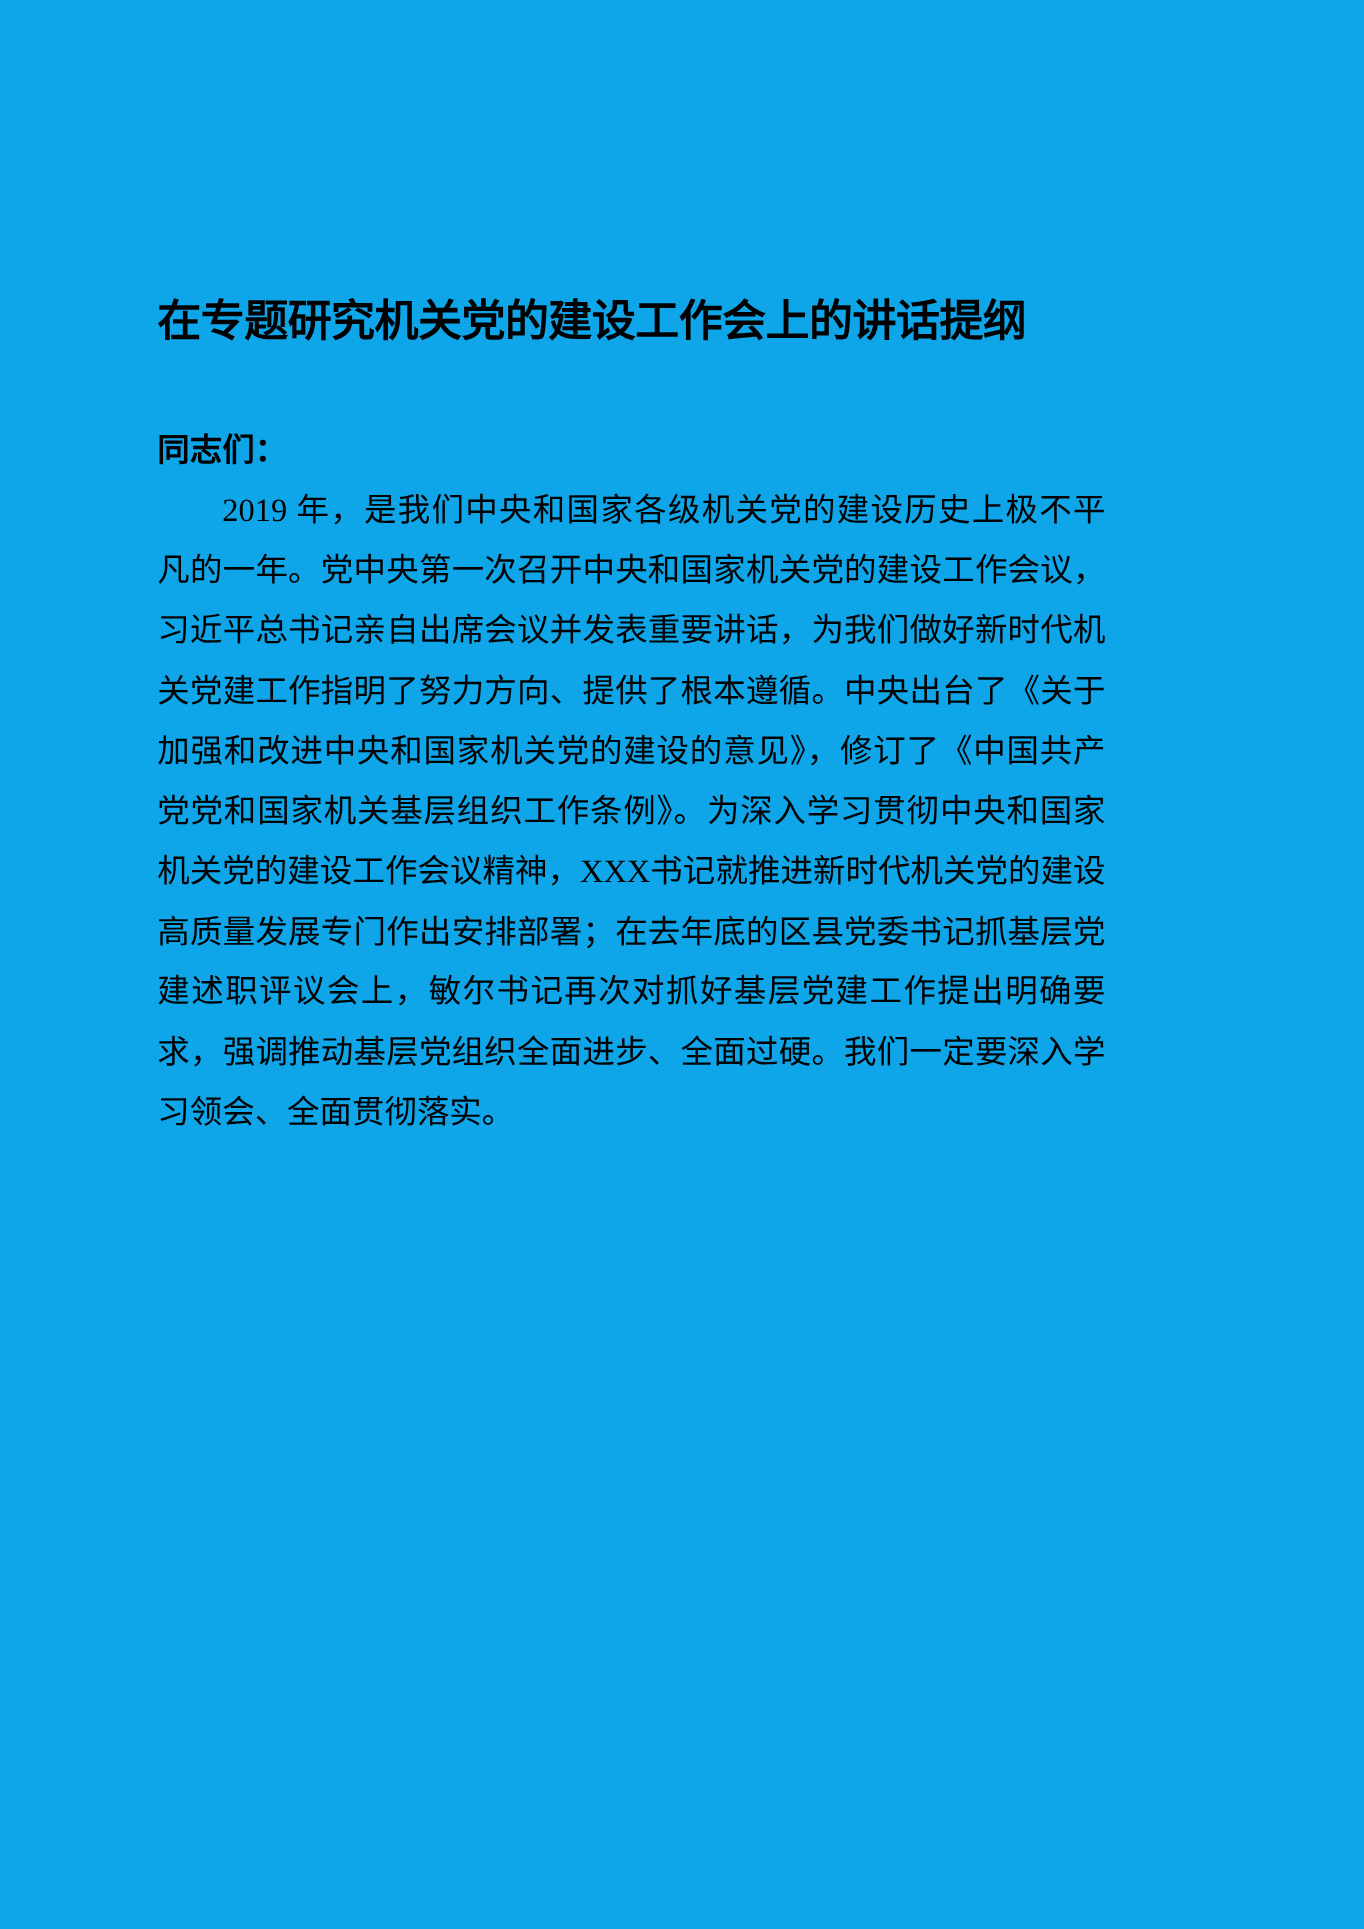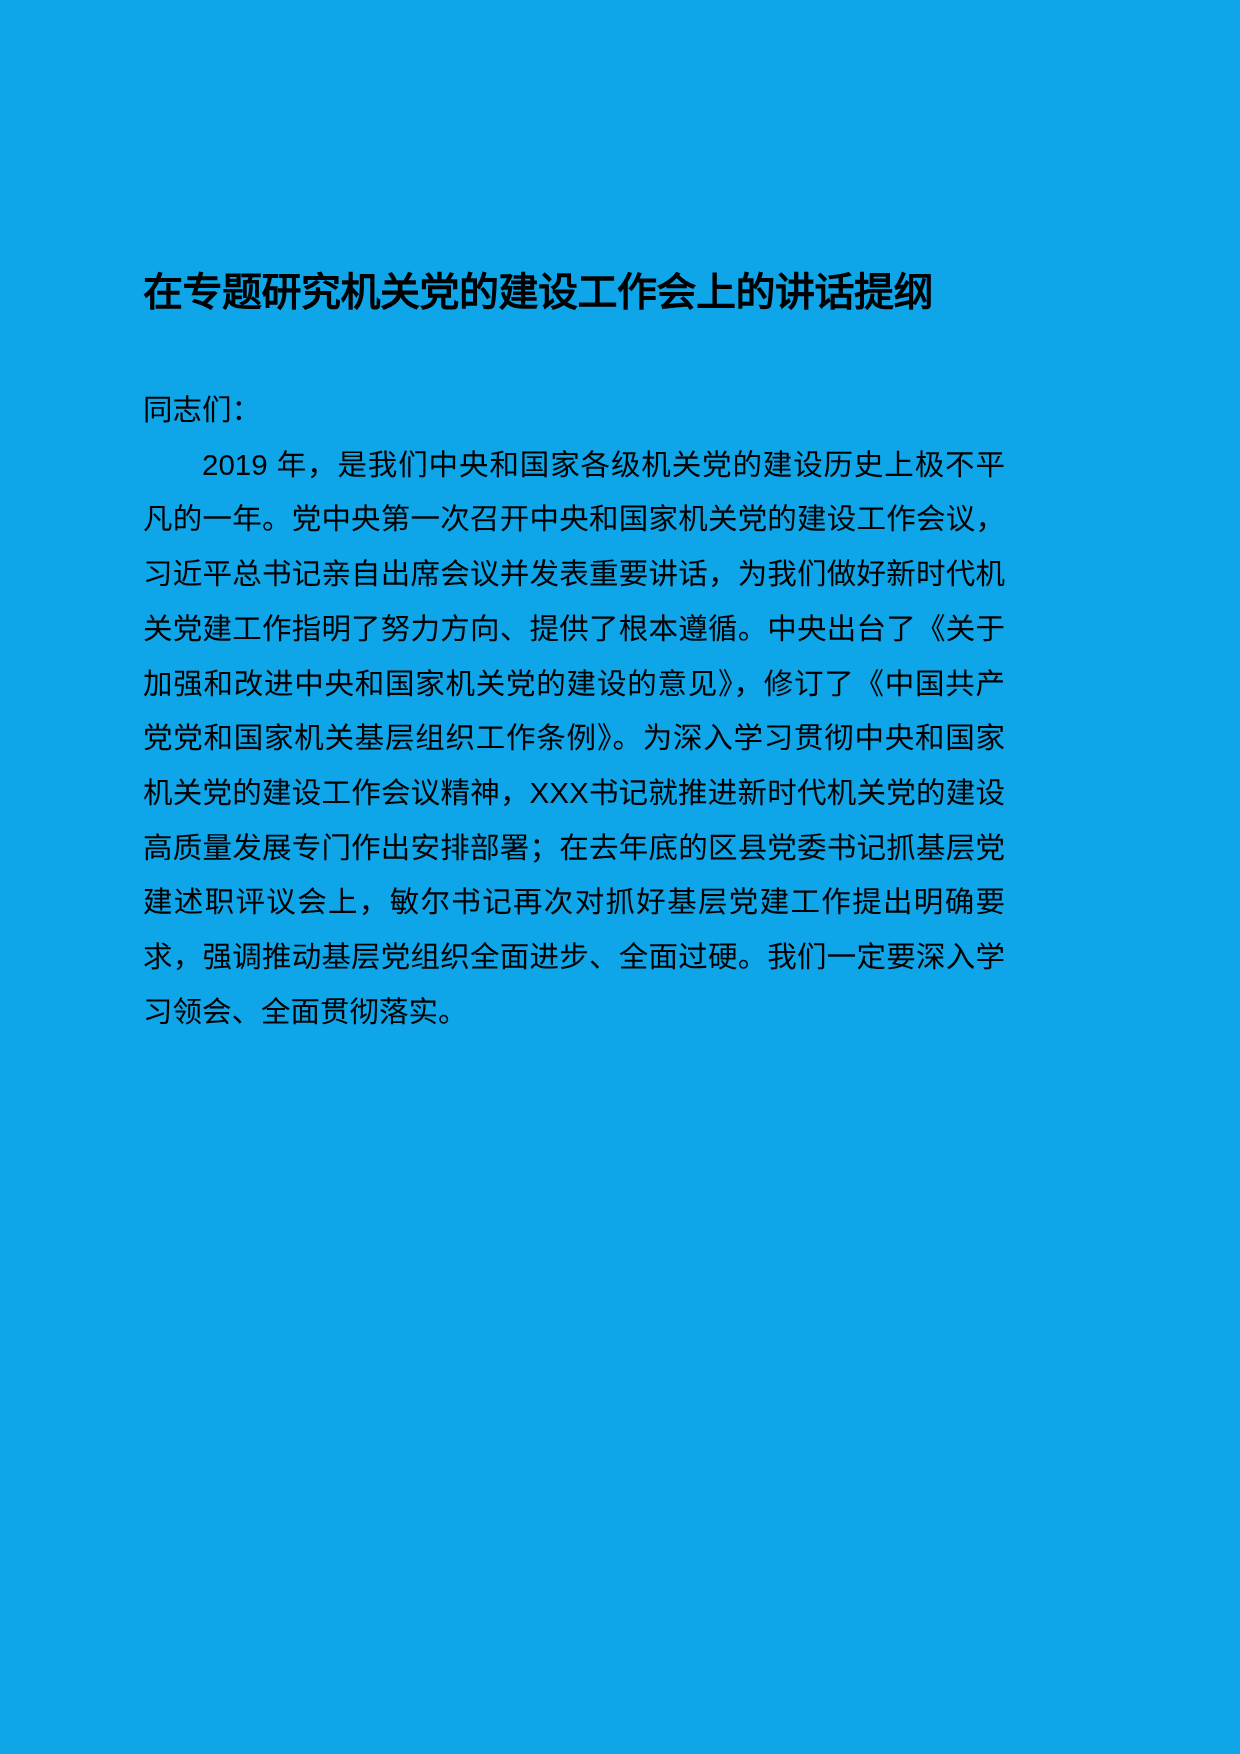--- a/index.html
+++ b/index.html
@@ -61,28 +61,30 @@
     line-height: 54.7px;
     letter-spacing: 0px;
     text-align: justify;
     text-justify: inter-ideograph;
     word-break: break-all;
     font-weight: 400;
   }
 
   .para.salutation {
     text-indent: 0;
+    font-weight: bold;
   }
 
   .para.indented {
     text-indent: 2em;
   }
 
   .para + .para {
     margin-top: 0;
+    font-family: Liberation Serif, serif;
   }
 </style>
 </head>
 <body>
 
 <div class="page">
   <div class="page-inner">
 
     <h1 class="doc-title">在专题研究机关党的建设工作会上的讲话提纲</h1>
 

